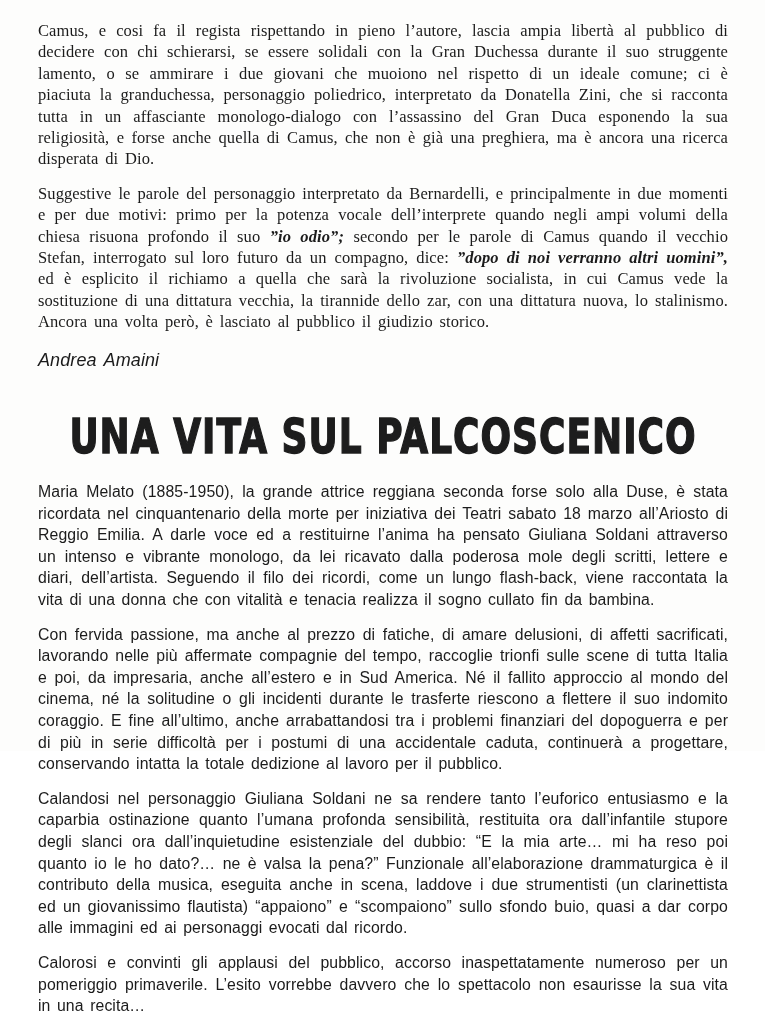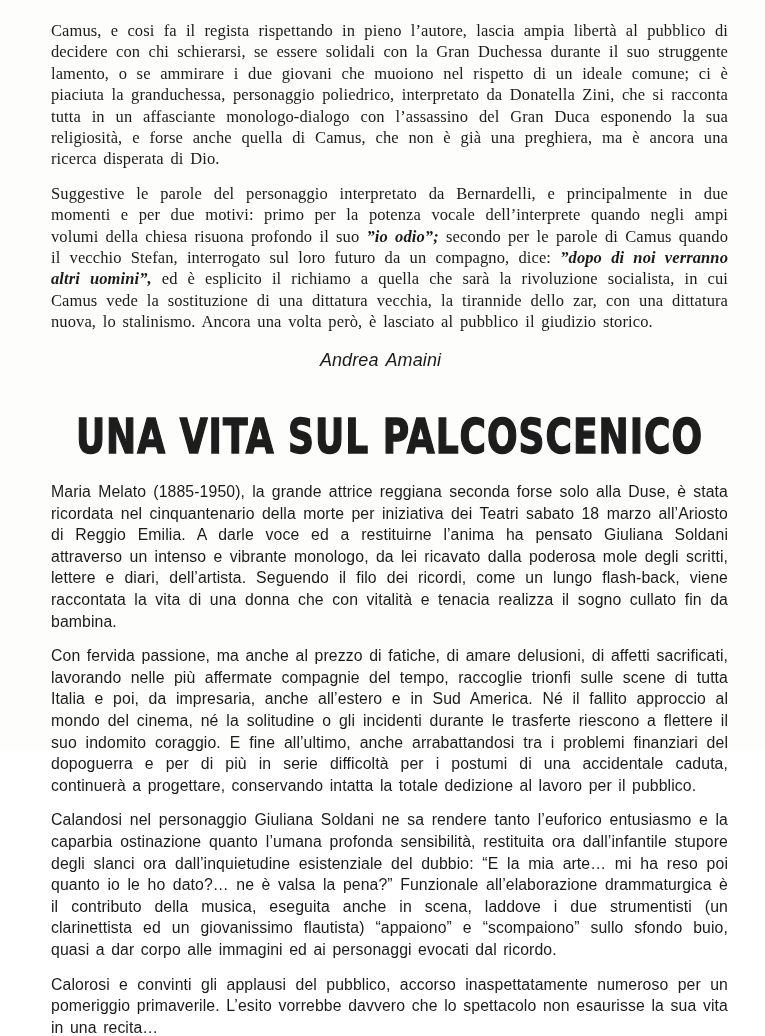--- a/index.html
+++ b/index.html
@@ -9,21 +9,21 @@
   body {
     width: 765px;
     height: 1036px;
     overflow: hidden;
     background: #ffffff;
   }
   .page {
     box-sizing: border-box;
     width: 765px;
     height: 751px;
-    padding: 20px 37px 0 51px;
+    padding: 20px 37px 0 38px;
     background: #fdfdfc;
     color: #1b1b1b;
   }
   
   .serif-article {
     font-family: "Liberation Serif", serif;
     font-size: 16.5px;
     line-height: 21.4px;
     text-align: justify;
     word-spacing: 2.5px;
@@ -42,21 +42,21 @@
     margin: 0;
   }
   p.gap-after {
     margin-bottom: 13px;
   }
   .em {
     font-style: italic;
     font-weight: bold;
   }
   .signature {
-    text-align: center;
+    text-align: left;
     font-style: italic;
     font-family: "Liberation Sans", sans-serif;
   }
   .sig-1 {
     font-size: 18px;
     margin-top: 17px;
     padding-right: 18px;
   }
   .article-title {
     font-family: "DejaVu Sans", sans-serif;

